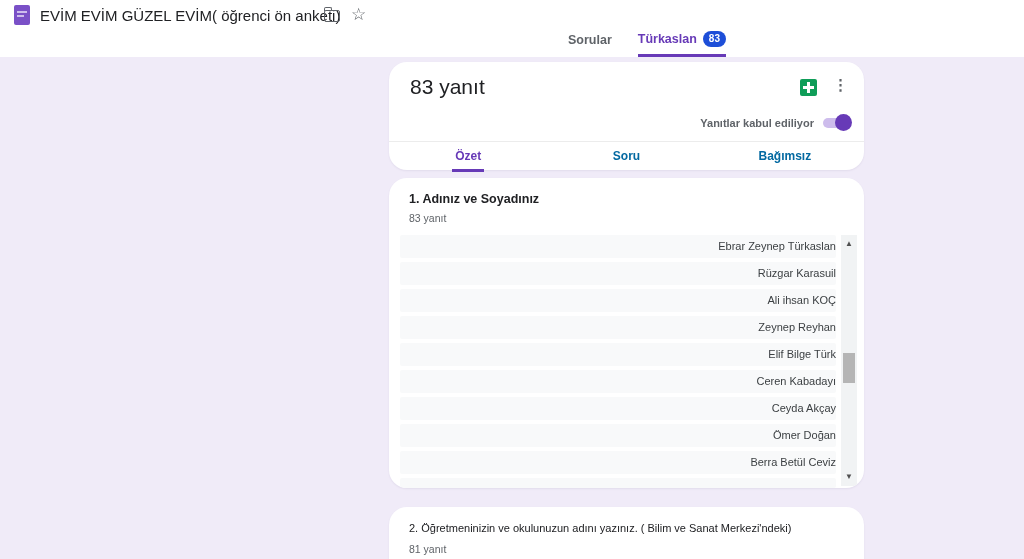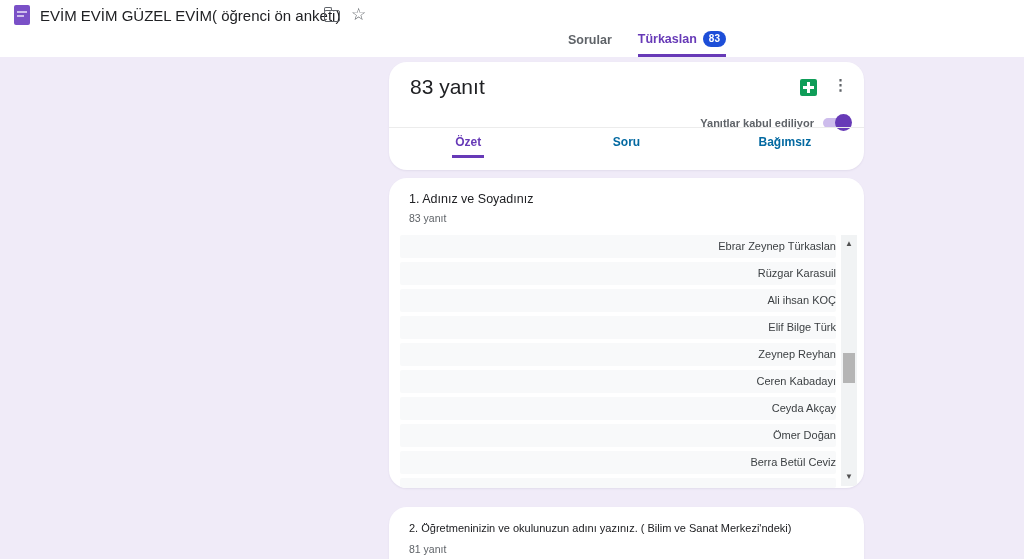--- a/index.html
+++ b/index.html
@@ -30,28 +30,28 @@
   
   .resp-title { position:absolute; left:21px; top:13px; font-size:21px; color:#202124; }
   .sheets-btn { position:absolute; right:47px; top:17px; width:17px; height:17px; background:#0f9d58; border-radius:2px; cursor:pointer; }
   .sheets-btn:before { content:""; position:absolute; left:7px; top:3px; width:3px; height:11px; background:#ffffff; }
   .sheets-btn:after { content:""; position:absolute; left:3px; top:7px; width:11px; height:3px; background:#ffffff; }
   .kebab-icon { position:absolute; right:16px; top:14px; font-size:15px; font-weight:700; color:#5f6368; cursor:pointer; letter-spacing:0; }
   .accept-row { position:absolute; right:15px; top:55px; display:flex; align-items:center; gap:9px; }
   .accept-label { font-size:11px; color:#5f6368; font-weight:700; }
   .toggle { position:relative; width:26px; height:10px; background:#cdbcec; border-radius:6px; cursor:pointer; }
   .toggle-knob { position:absolute; right:-3px; top:-4px; width:17px; height:17px; background:#673ab7; border-radius:50%; }
-  .sum-tabs { position:absolute; left:0; right:0; bottom:0; height:43px; border-top:1px solid #ececec; display:flex; }
+  .sum-tabs { position:absolute; left:0; right:0; bottom:0; height:29px; border-top:1px solid #ececec; display:flex; }
   .stab { flex:1; text-align:center; font-size:12px; font-weight:700; color:#0369a1; padding-top:7px; cursor:pointer; }
   .stab span { display:inline-block; padding:0 3px 6px 3px; }
   .stab.active { color:#673ab7; }
   .stab.active span { border-bottom:3px solid #673ab7; }
 
   
-  .q-title { position:absolute; left:20px; top:14px; font-size:12.5px; color:#202124; }
+  .q-title { position:absolute; left:20px; top:14px; font-size:12.5px; color:#202124;font-weight:bold; }
   .q-count { position:absolute; left:20px; top:34px; font-size:10.5px; color:#5f6368; }
   .answer-list { position:absolute; left:11px; top:57px; width:436px; }
   .answer-row { height:23px; line-height:23px; margin-bottom:4px; background:#f8f9fa; border-radius:2px; padding-left:10px; font-size:11px; color:#3c4043; white-space:nowrap; overflow:hidden;text-align:right; }
   .answer-row.partial { height:10px; }
   .scrollbar { position:absolute; right:7px; top:57px; width:16px; height:251px; background:#f1f3f4; }
   .scroll-arrow { position:absolute; left:0; width:16px; height:14px; font-size:8px; color:#505050; text-align:center; line-height:14px; cursor:pointer; }
   .scroll-arrow.up { top:2px; }
   .scroll-arrow.down { bottom:2px; }
   .scroll-thumb { position:absolute; left:2px; top:118px; width:12px; height:30px; background:#b5b5b5; cursor:grab; }
 
@@ -98,22 +98,22 @@
 
 <div class="card card2">
   <div class="q-title">1. Adınız ve Soyadınız</div>
   <div class="q-count">83 yanıt</div>
 
   <div class="answer-list">
 
   <div class="answer-row">Ebrar Zeynep Türkaslan</div>
       <div class="answer-row">Rüzgar Karasuil</div>
       <div class="answer-row">Ali ihsan KOÇ</div>
+      <div class="answer-row">Zeynep Reyhan</div>
       <div class="answer-row">Elif Bilge Türk</div>
-      <div class="answer-row">Zeynep Reyhan</div>
       <div class="answer-row">Ceren Kabadayı</div>
       <div class="answer-row">Ceyda Akçay</div>
       <div class="answer-row">Ömer Doğan</div>
       <div class="answer-row">Berra Betül Ceviz</div>
     </div>
   <div class="answer-list" style="top:300px">
     <div class="answer-row partial"></div>
   </div>
 
   <div class="scrollbar">

